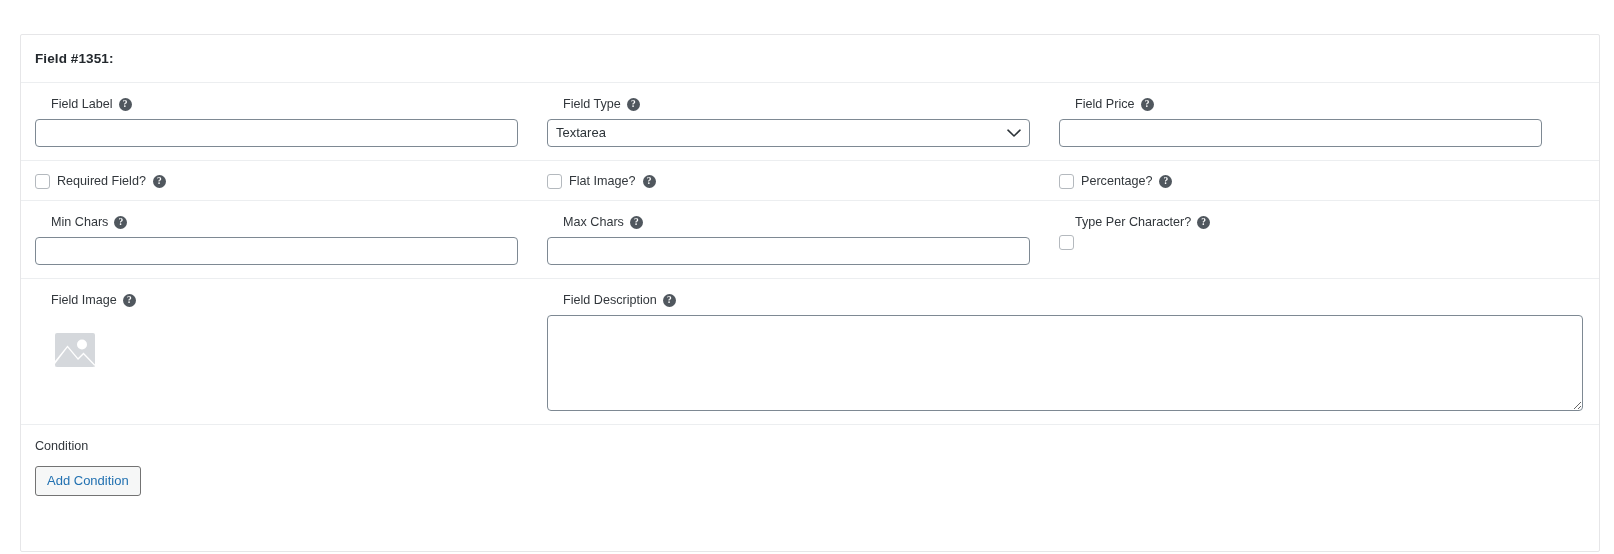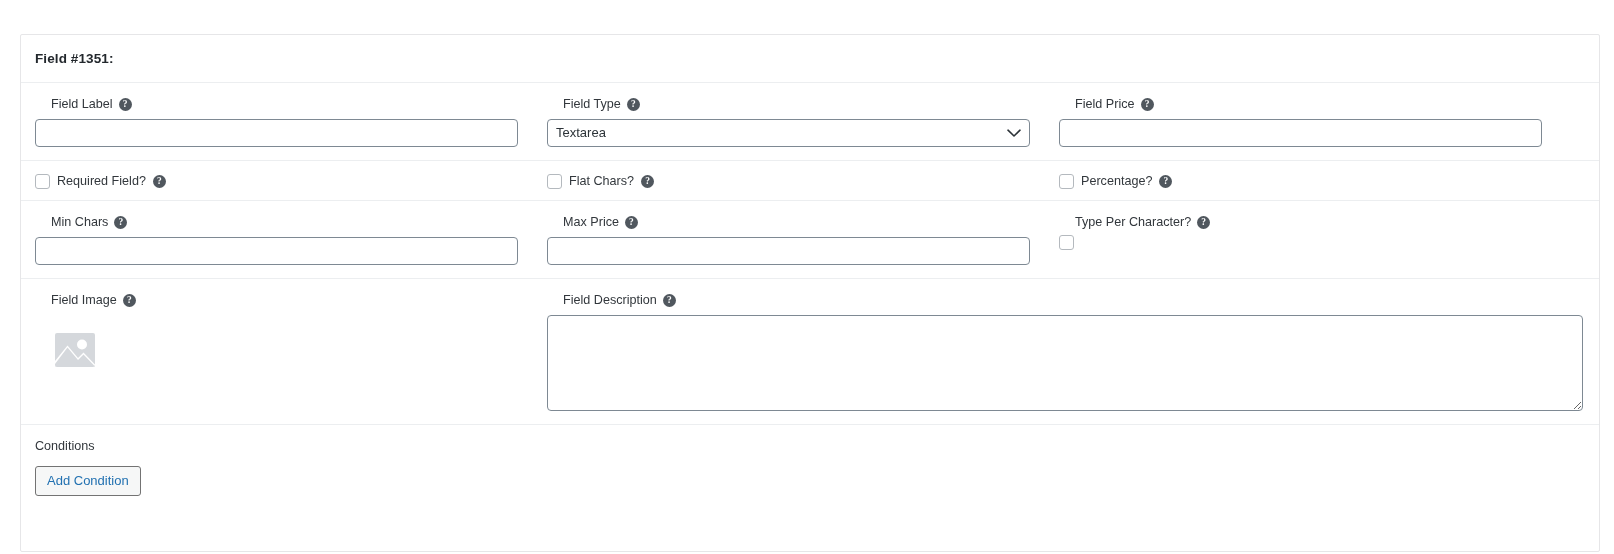--- a/index.html
+++ b/index.html
@@ -277,21 +277,21 @@
         <label class="check-line">
           <span class="cbox"></span>
           <span>Required Field?</span>
           <span class="help">?</span>
         </label>
       </div>
 
       <div class="col col-2">
         <label class="check-line">
           <span class="cbox"></span>
-          <span>Flat Chars?</span>
+          <span>Flat Image?</span>
           <span class="help">?</span>
         </label>
       </div>
 
       <div class="col col-3">
         <label class="check-line">
           <span class="cbox"></span>
           <span>Percentage?</span>
           <span class="help">?</span>
         </label>
@@ -306,21 +306,21 @@
           <span>Min Chars</span>
           <span class="help">?</span>
         </div>
         <div class="input-wrap-1">
           <input class="txt" type="text" value="" style="">
         </div>
       </div>
 
       <div class="col col-2">
         <div class="label">
-          <span>Max Price</span>
+          <span>Max Chars</span>
           <span class="help">?</span>
         </div>
         <div class="input-wrap-2">
           <input class="txt" type="text" value="" style="">
         </div>
       </div>
 
       <div class="col col-3 stacked-check">
         <div class="label">
           <span>Type Per Character?</span>
@@ -354,18 +354,18 @@
           <span class="help">?</span>
         </div>
         <div class="ta-wrap">
           <textarea class="ta" style=""></textarea>
         </div>
       </div>
 
     </div>
 
     <div class="cond-row">
-      <div class="cond-label">Conditions</div>
+      <div class="cond-label">Condition</div>
       <button class="btn-outline">Add Condition</button>
     </div>
 
   </div>
 </div>
 
 </body></html>

